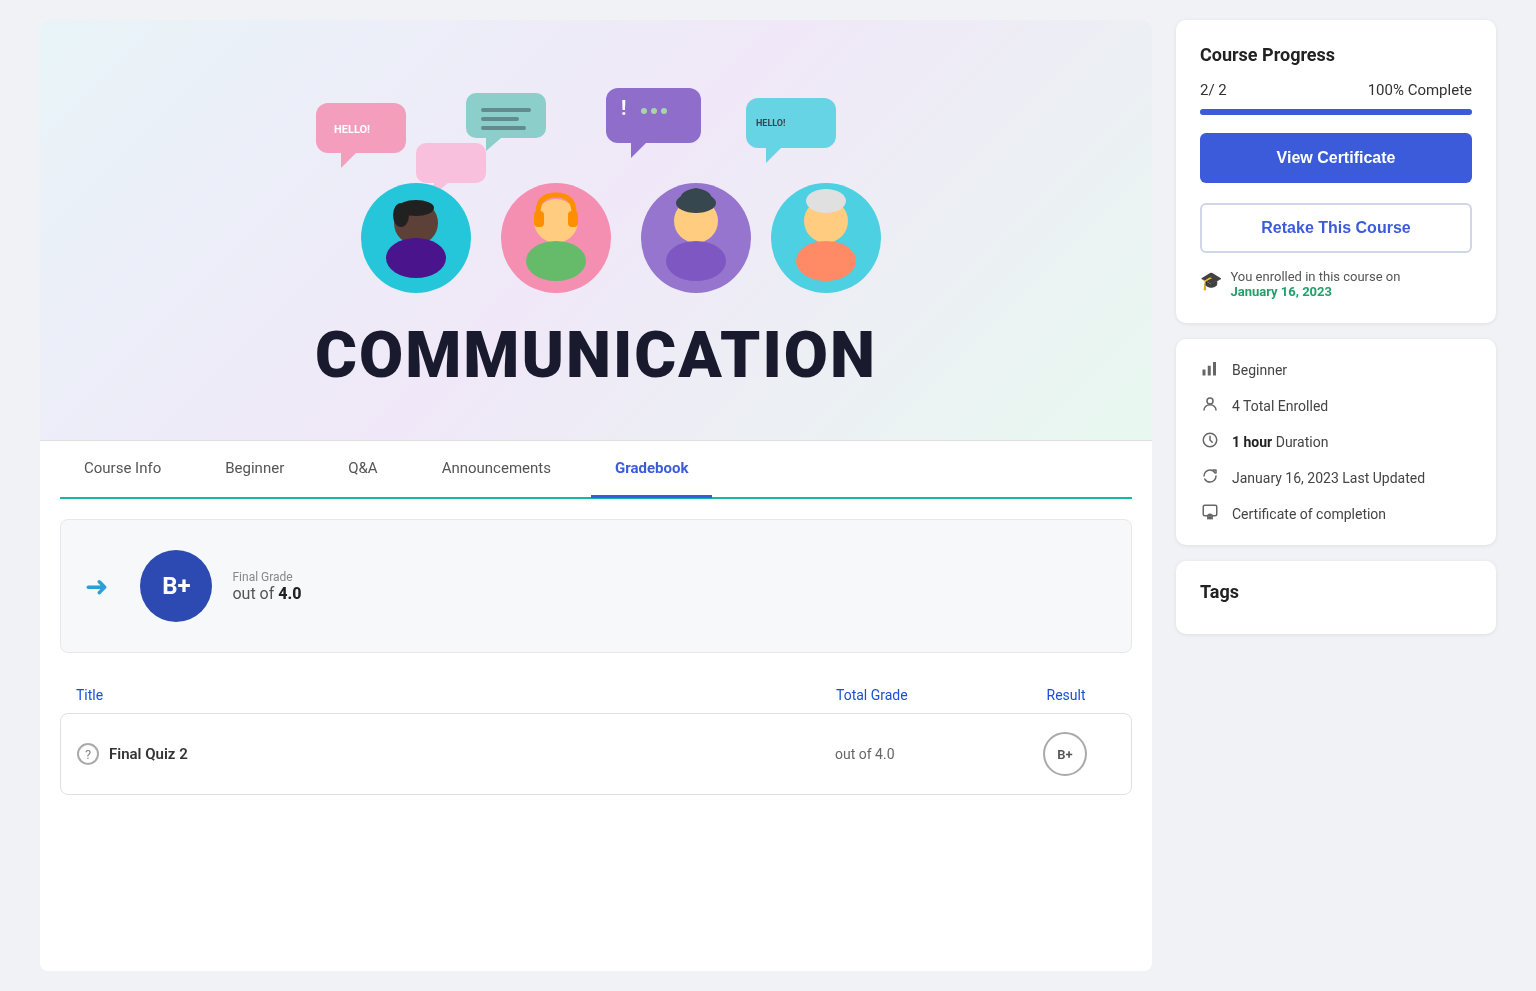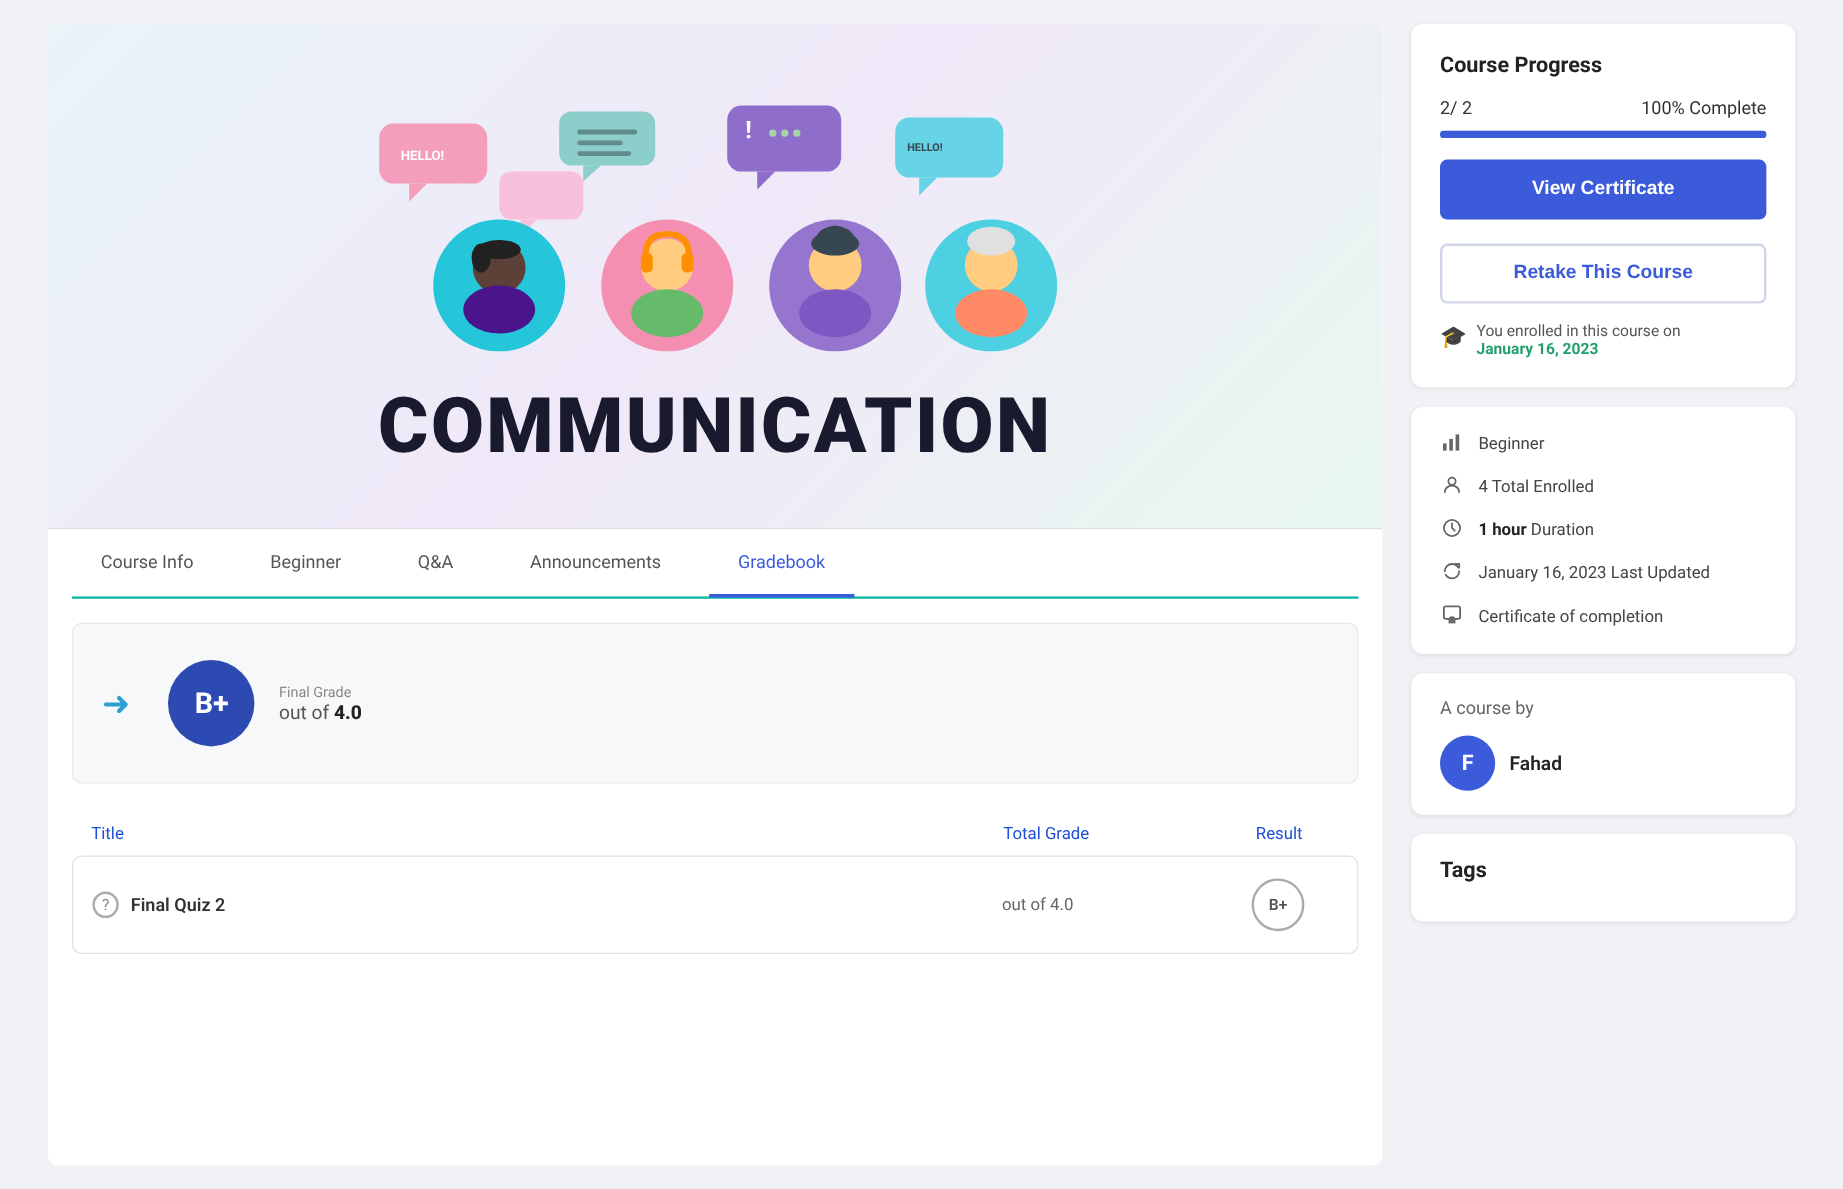--- a/index.html
+++ b/index.html
@@ -60,21 +60,21 @@
       padding: 18px 24px;
       cursor: pointer;
       color: #555;
       font-size: 15px;
       border-bottom: 3px solid transparent;
       margin-bottom: -1px;
     }
     .tab-item.active {
       color: #3b5bdb;
       border-bottom: 3px solid #3b5bdb;
-      font-weight: 400;
+      font-weight: 700;
     }
     .gradebook-content {
       padding: 20px;
     }
     .grade-header-card {
       background: #f7f8fa;
       border: 1px solid #e8e8e8;
       border-radius: 8px;
       padding: 30px 24px;
       display: flex;
@@ -520,27 +520,18 @@
           <svg width="18" height="18" viewBox="0 0 24 24" fill="none" xmlns="http://www.w3.org/2000/svg">
             <rect x="3" y="3" width="18" height="14" rx="2" stroke="#666" stroke-width="2"></rect>
             <circle cx="12" cy="18" r="3" stroke="#666" stroke-width="2"></circle>
             <path d="M9 21l3-3 3 3" stroke="#666" stroke-width="2" stroke-linecap="round" stroke-linejoin="round"></path>
           </svg>
         </span>
         <span>Certificate of completion</span>
       </div>
     </div>
 
-    <div class="course-by-card">
-      <div class="course-by-title">A course by</div>
-      <div class="instructor-row">
-        <div class="instructor-avatar">
-          <span>F</span>
-        </div>
-        <span class="instructor-name">Fahad</span>
-      </div>
-    </div>
 
     <div class="tags-card">
       <div class="tags-title">Tags</div>
     </div>
   </div>
 </div>
 
 </body></html>

